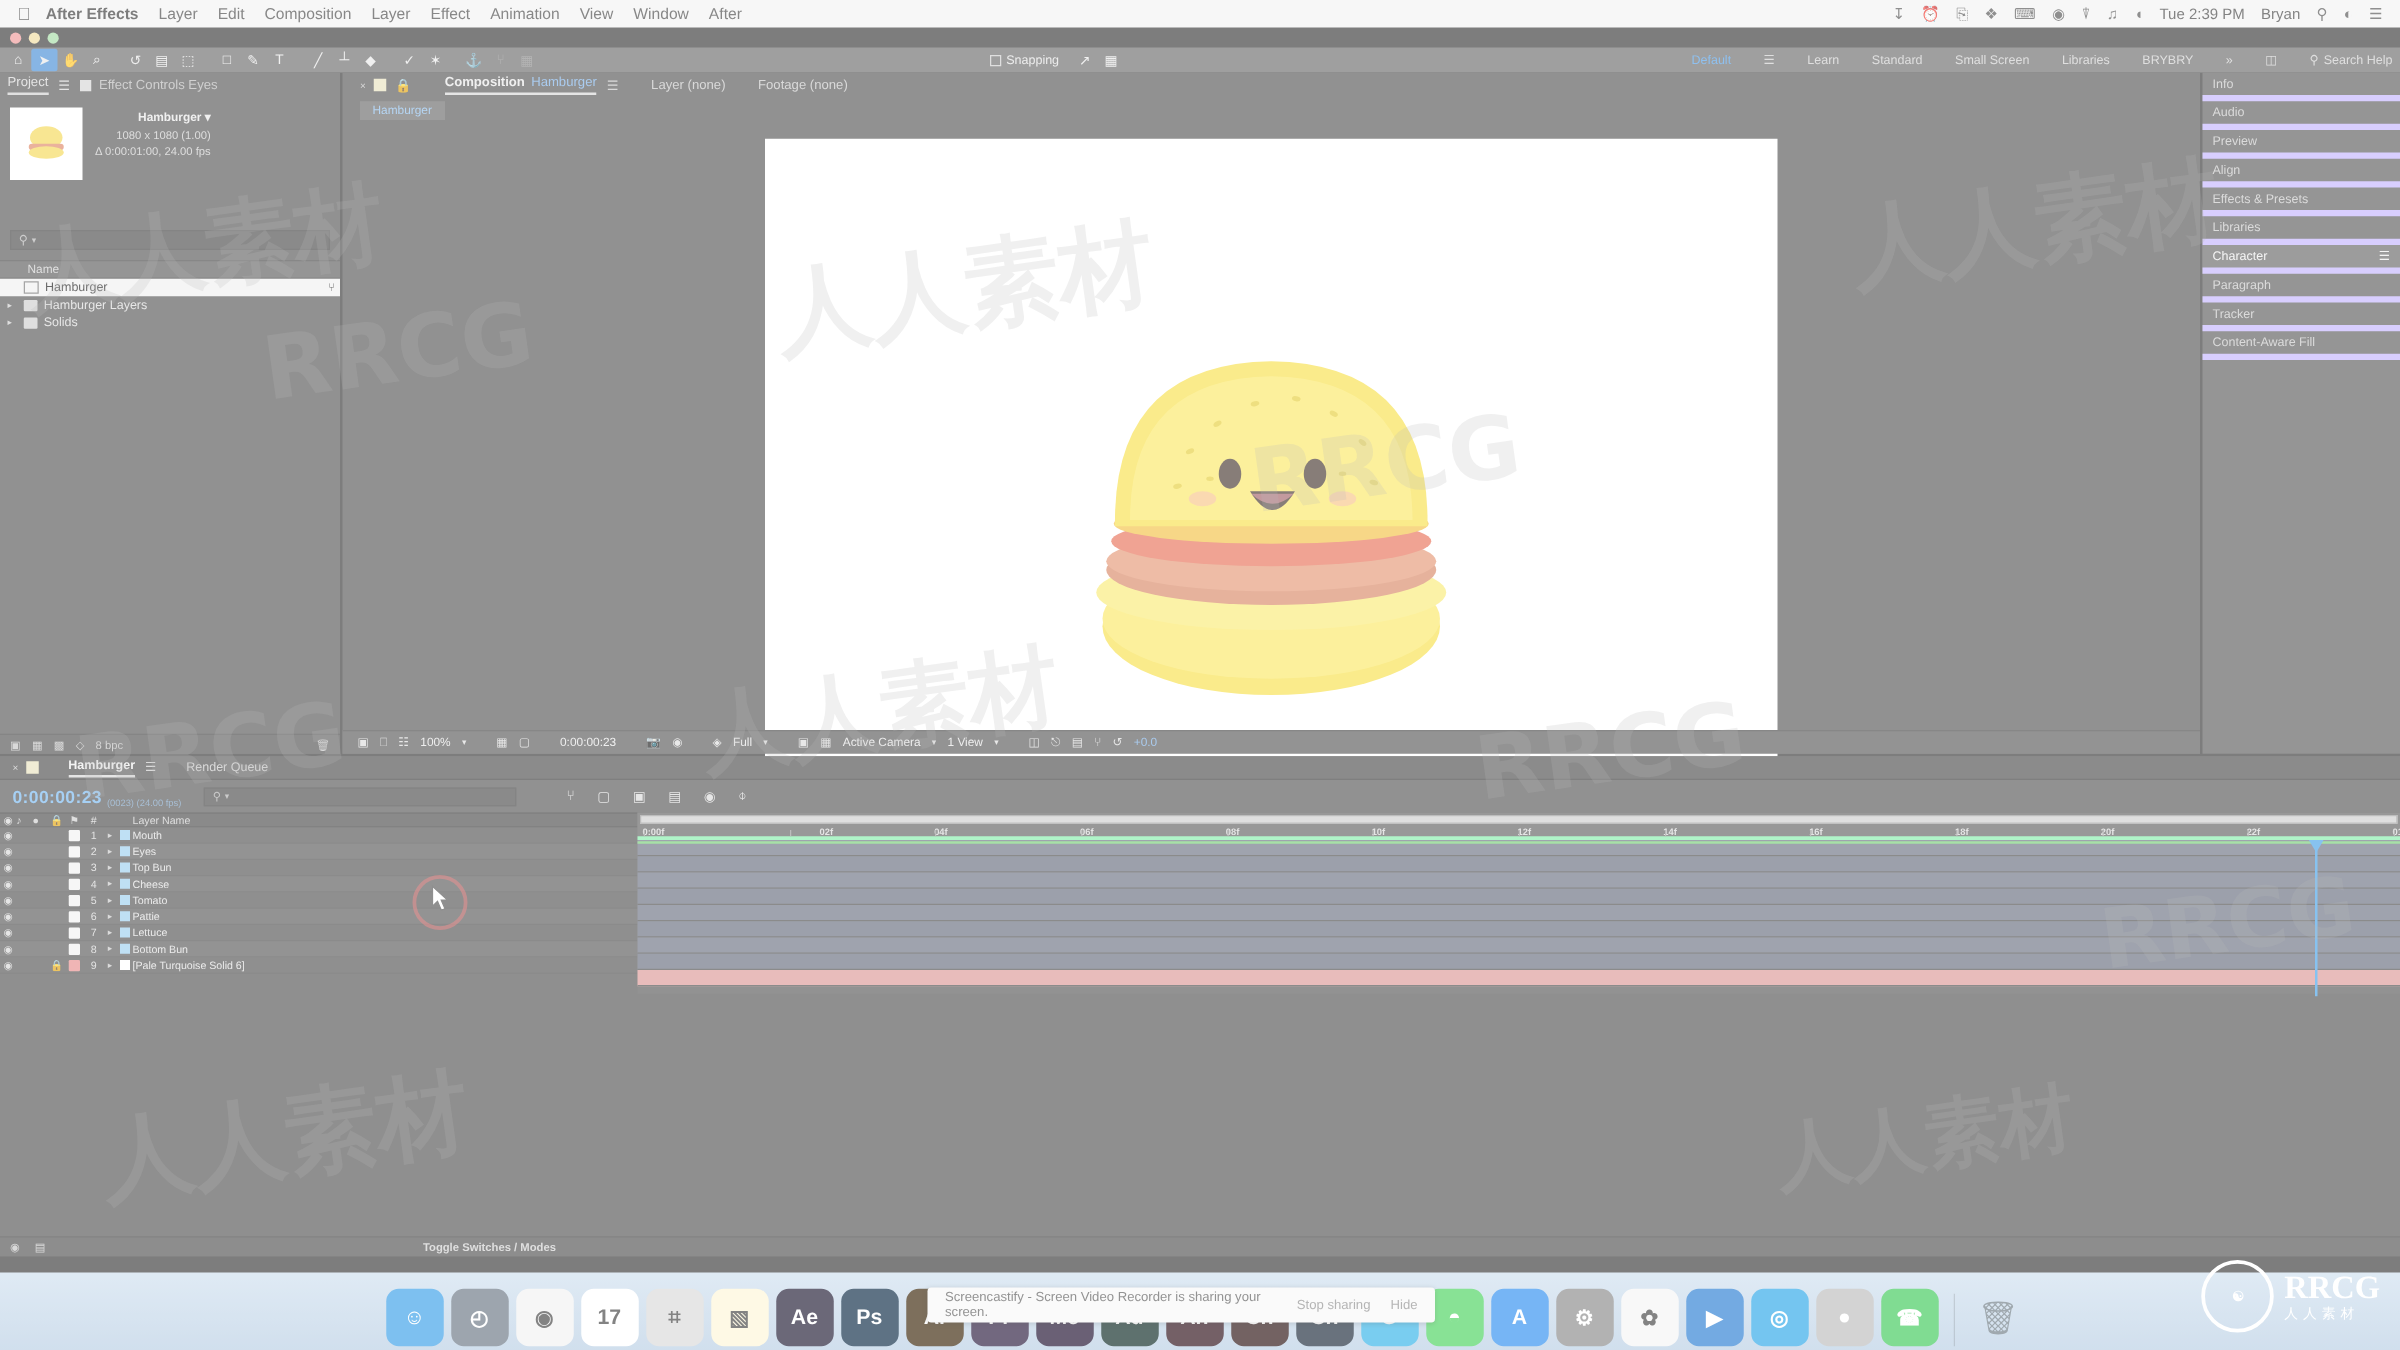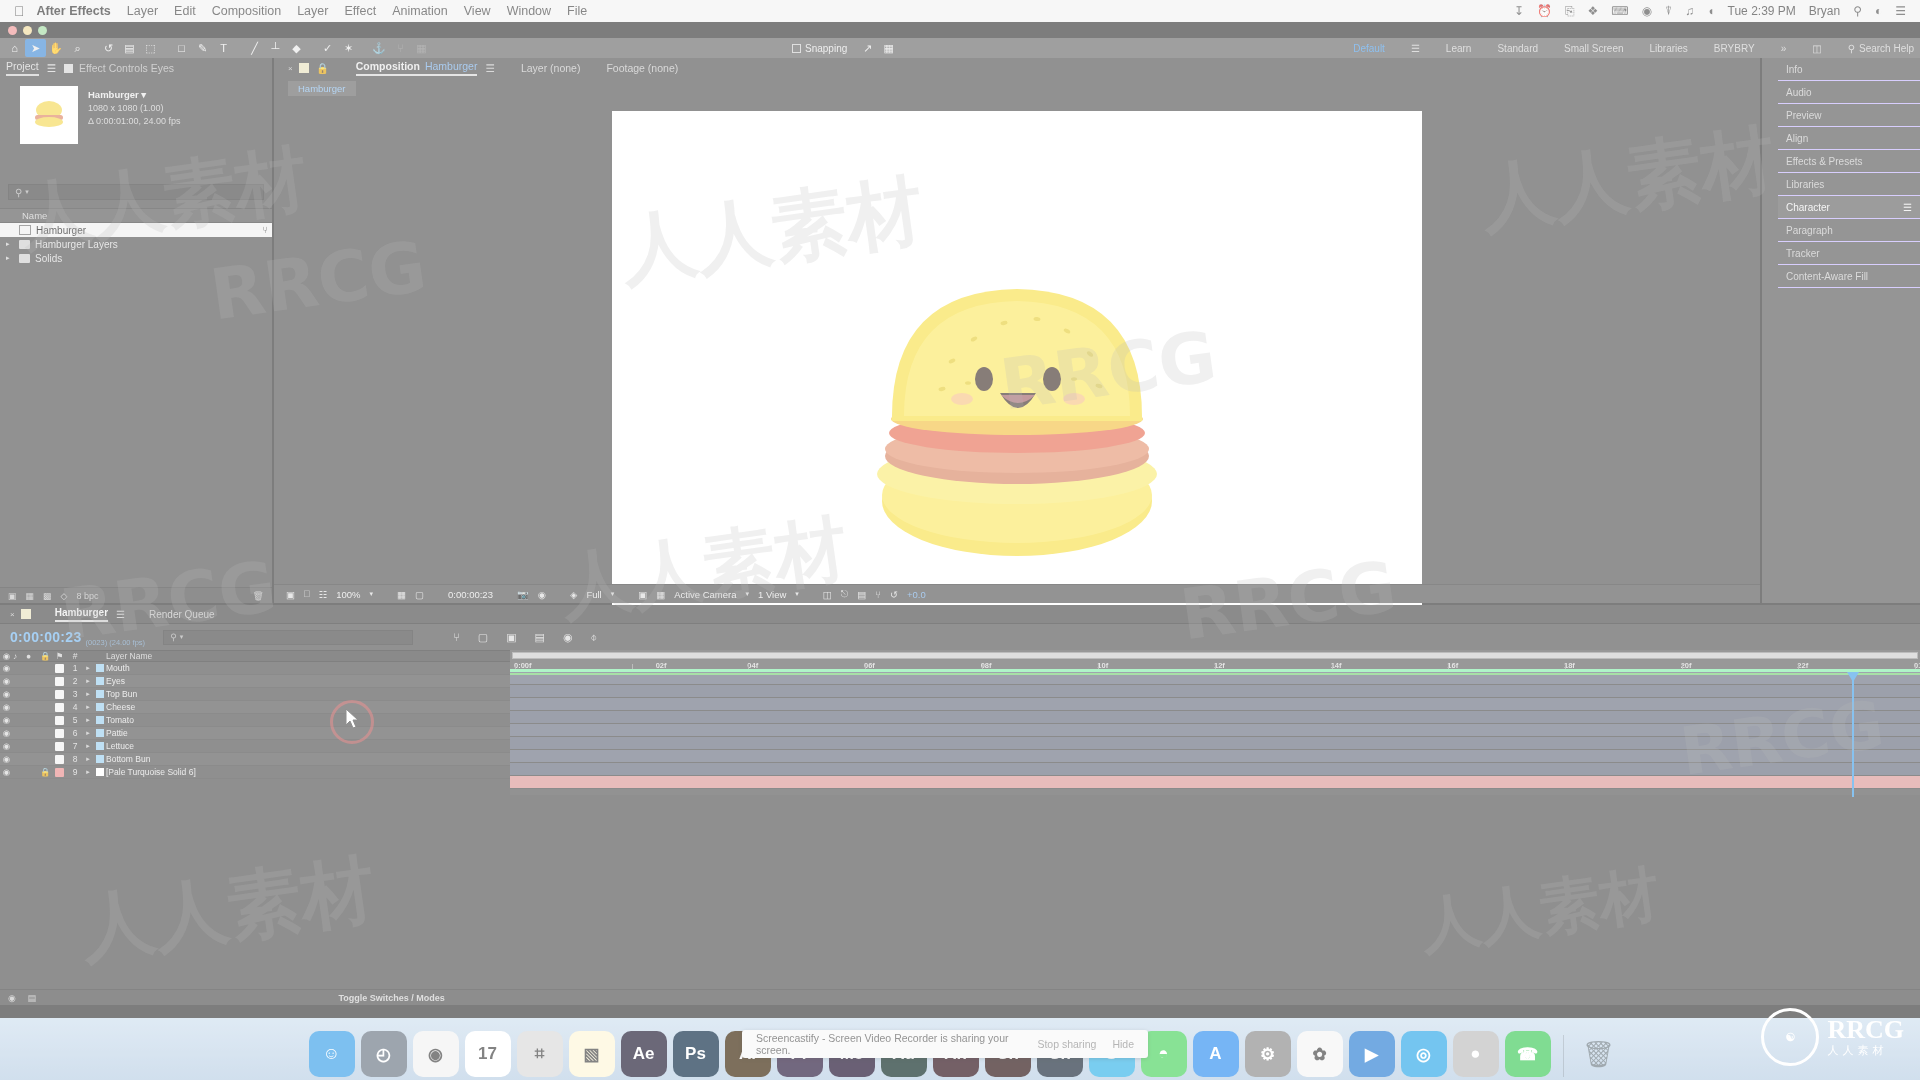--- a/index.html
+++ b/index.html
@@ -42,21 +42,21 @@
   .searchwrap { display:flex; align-items:center; gap:4px; color:#cfcfcf; }
 
   
   .panel { position:absolute; background:#585858; }
 
   
   #projectPanel { left:0; top:58px; width:272px; height:545px; background:#595959; }
   .projhead { display:flex; align-items:center; height:20px; font-size:10.5px; color:#d8d8d8; gap:8px; padding-left:6px;}
   .projhead .tabon { border-bottom:2px solid #d0d0d0; padding-bottom:2px; }
   .projhead .ec { color:#b9b9b9; display:flex; gap:6px; align-items:center; }
-  .thumbrow { display:flex; padding:8px 0 0 20px; gap:10px; }
+  .thumbrow { display:flex; padding:8px 0 0 8px; gap:10px;text-align:right; }
   .thumb { width:58px; height:58px; background:#fff; display:flex; align-items:center; justify-content:center; }
   .meta { font-size:9px; color:#cdcdcd; line-height:1.45; padding-top:2px;}
   .meta .name { color:#e9e9e9; font-weight:bold; font-size:9.5px; }
   .projsearch { margin:40px 8px 0 8px; height:16px; background:#4e4e4e; border:1px solid #454545;
      display:flex; align-items:center; padding-left:6px; color:#b4b4b4; font-size:10px; gap:3px; }
   .colhdr { margin-top:8px; height:15px; background:#5e5e5e; border-top:1px solid #4a4a4a; border-bottom:1px solid #4a4a4a;
      display:flex; align-items:center; padding-left:22px; font-size:9.5px; color:#d0d0d0; }
   .prow { height:14px; display:flex; align-items:center; font-size:10px; color:#dcdcdc; padding-left:6px; gap:5px; }
   .prow.sel { background:#f0f0f0; color:#1b1b1b; }
   .pfolder { width:11px;height:9px;background:#cfcfcf; border-radius:1px; }
@@ -73,22 +73,22 @@
   .crumb { background:#6d6d6d; color:#8fc0ee; font-size:9.5px; padding:2px 10px; display:inline-block; }
   .canvaswrap { position:absolute; top:40px; left:0; width:1486px; height:484px; display:flex; align-items:flex-start; justify-content:center; }
   .canvas { width:810px; height:512px; background:#fff; margin-top:13px; position:relative; }
   .viewerbar { position:absolute; bottom:0; left:0; width:1486px; height:19px; background:#5b5b5b;
      display:flex; align-items:center; gap:9px; padding-left:12px; font-size:9.5px; color:#dcdcdc; border-top:1px solid #4a4a4a;}
   .viewerbar .v { color:#e6e6e6; }
   .vsep { width:6px; }
 
   
   #rightDock { left:1762px; top:58px; width:158px; height:545px; background:#5e5e5e; }
-  .dockrow { height:23px; border-bottom:1px solid #c4b5fd; display:flex; align-items:center;
-     padding:0 8px; font-size:10px; color:#c9c9c9; justify-content:space-between;margin-left:16px; }
+  .dockrow { height:23px; border-bottom:5px solid #c4b5fd; display:flex; align-items:center;
+     padding:0 8px; font-size:10px; color:#c9c9c9; justify-content:space-between; }
   .dockrow.sel { background:#6a6a6a; color:#efefef; }
 
   
   #timeline { position:absolute; left:0; top:605px; width:1920px; height:400px; background:#555; }
   .tltabs { height:19px; background:#4f4f4f; display:flex; align-items:center; gap:24px; padding-left:10px;
      font-size:10px; color:#c8c8c8; border-bottom:1px solid #3e3e3e;}
   .tltabs .on { color:#eee; font-weight:bold; border-bottom:2px solid #d8d8d8; padding-bottom:2px; display:flex; gap:5px; align-items:center;}
   .tcrow { height:26px; display:flex; align-items:center; background:#585858; }
   .tcode { color:#79b8ef; font-size:14px; font-weight:bold; padding-left:10px; letter-spacing:.3px; }
   .tcsub { color:#7c9fc0; font-size:7.5px; padding-left:4px; align-self:flex-end; padding-bottom:3px;}
@@ -175,21 +175,21 @@
     <span class="apple"></span>
     <span class="mtitle">After Effects</span>
     <span class="mi">Layer</span>
     <span class="mi">Edit</span>
     <span class="mi">Composition</span>
     <span class="mi">Layer</span>
     <span class="mi">Effect</span>
     <span class="mi">Animation</span>
     <span class="mi">View</span>
     <span class="mi">Window</span>
-    <span class="mi">File</span>
+    <span class="mi">After</span>
     <span class="right">
       <span class="ic">↧</span>
       <span class="ic">⏰</span>
       <span class="ic">⎘</span>
       <span class="ic">❖</span>
       <span class="ic">⌨</span>
       <span class="ic">◉</span>
       <span class="ic">⍒</span>
       <span class="ic">♫</span>
       <span class="ic">◖</span>

